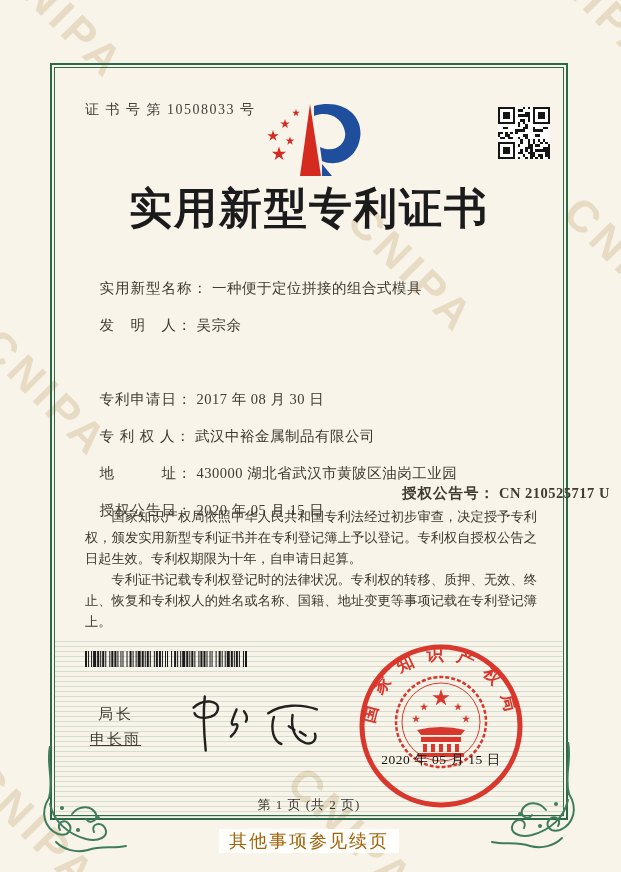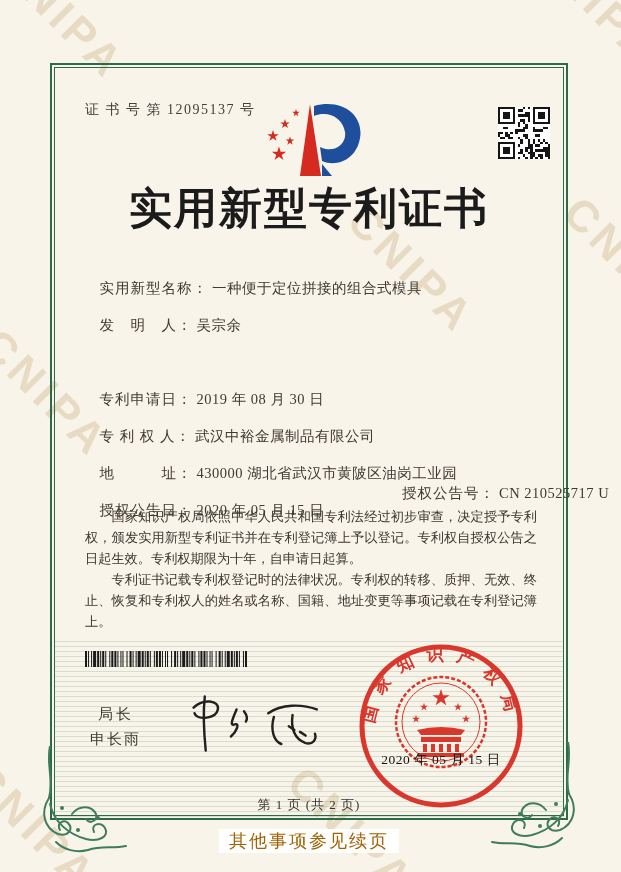--- a/index.html
+++ b/index.html
@@ -36,29 +36,29 @@
   }
   .logo { position:absolute; left:248px; top:100px; width:120px; height:82px; }
   .qr   { position:absolute; left:498px; top:107px; width:52px; height:52px; }
   .title {
     position:absolute; left:50px; top:180px; width:518px; text-align:center;
     font-size:43px; font-weight:bold; letter-spacing:2px; color:#1b1b1b;
   }
   .field-row { position:absolute; left:85px; font-size:14.5px; white-space:pre; }
   .f-label { letter-spacing:1px; }
   .f-value { margin-left:4px; letter-spacing:.5px; }
-  .grant2 { position:absolute; left:317px; top:0; }
+  .grant2 { position:absolute; left:317px; top:0;font-weight:bold; }
   .body-text {
     position:absolute; left:85px; top:506px; width:452px;
     font-size:13.2px; line-height:21px; text-align:justify; color:#3b362e;
   }
   .body-text p { text-indent:2em; }
   .barcode { position:absolute; left:85px; top:651px; width:162px; height:16px; }
   .director-title { position:absolute; left:98px; top:705px; font-size:15px; letter-spacing:3px; }
-  .director-name  { position:absolute; left:90px; top:730px; font-size:15px; letter-spacing:2px; }
+  .director-name  { position:absolute; left:90px; top:730px; font-size:15px; letter-spacing:2px;text-decoration:underline; }
   .signature { position:absolute; left:188px; top:690px; width:140px; height:66px; }
   .seal { position:absolute; left:357px; top:642px; width:168px; height:168px; opacity:.93; }
   .seal-date {
     position:absolute; left:379px; top:751px; width:124px; text-align:center;
     font-size:13.5px; color:#17130f; letter-spacing:.5px; white-space:nowrap;
   }
   .page-no {
     position:absolute; left:50px; top:796px; width:518px; text-align:center;
     font-size:13px; letter-spacing:1px; color:#3b362e;border-radius:9px;
   }
@@ -82,21 +82,21 @@
   <div class="wm" style="left:516px; top:-24px;">CNIPA</div>
   <div class="wm" style="left:332px; top:244px;">CNIPA</div>
   <div class="wm" style="left:548px; top:236px;">CNIPA</div>
   <div class="wm" style="left:-34px; top:368px;">CNIPA</div>
   <div class="wm" style="left:272px; top:806px;">CNIPA</div>
   <div class="wm" style="left:-46px; top:802px;">CNIPA</div>
 
   <div class="frame"></div>
   <div class="guilloche"></div>
 
-  <div class="cert-no">证 书 号 第 12095137 号</div>
+  <div class="cert-no">证 书 号 第 10508033 号</div>
 
   <svg class="logo" viewBox="0 0 120 82">
     <defs>
       <path id="star" d="M0,-1 L0.224,-0.309 0.951,-0.309 0.363,0.118 0.588,0.809 0,0.382 -0.588,0.809 -0.363,0.118 -0.951,-0.309 -0.224,-0.309 Z"></path>
     </defs>
     <path d="M 66,6 C 95,-2 116,16 112,38 C 109,58 90,68 74,61 L 72,47 C 86,54 99,44 97,32 C 95,18 80,10 66,16 Z" fill="#1f4e9c"></path>
     <polygon points="62,4 73,76 52,76" fill="#d42a20"></polygon>
     <path d="M 74,64 L 84,76 L 74,76 Z" fill="#1f4e9c"></path>
     <use href="#star" transform="translate(48,13) scale(4)" fill="#d42a20"></use>
     <use href="#star" transform="translate(37,24) scale(5)" fill="#d42a20"></use>
@@ -225,21 +225,21 @@
 
   <div class="title">实用新型专利证书</div>
 
   <div class="field-row" style="top:262px">
     <span class="f-label">实用新型名称：</span><span class="f-value">一种便于定位拼接的组合式模具</span>
   </div>
   <div class="field-row" style="top:299px">
     <span class="f-label">发　明　人：</span><span class="f-value">吴宗余</span>
   </div>
   <div class="field-row" style="top:373px">
-    <span class="f-label">专利申请日：</span><span class="f-value">2019 年 08 月 30 日</span>
+    <span class="f-label">专利申请日：</span><span class="f-value">2017 年 08 月 30 日</span>
   </div>
   <div class="field-row" style="top:410px">
     <span class="f-label">专 利 权 人：</span><span class="f-value">武汉中裕金属制品有限公司</span>
   </div>
   <div class="field-row" style="top:447px">
     <span class="f-label">地　　　址：</span><span class="f-value">430000 湖北省武汉市黄陂区油岗工业园</span>
   </div>
   <div class="field-row" style="top:484px">
     <span class="f-label">授权公告日：</span><span class="f-value">2020 年 05 月 15 日</span>
     <span class="grant2"><span class="f-label">授权公告号：</span><span class="f-value">CN 210525717 U</span></span>

